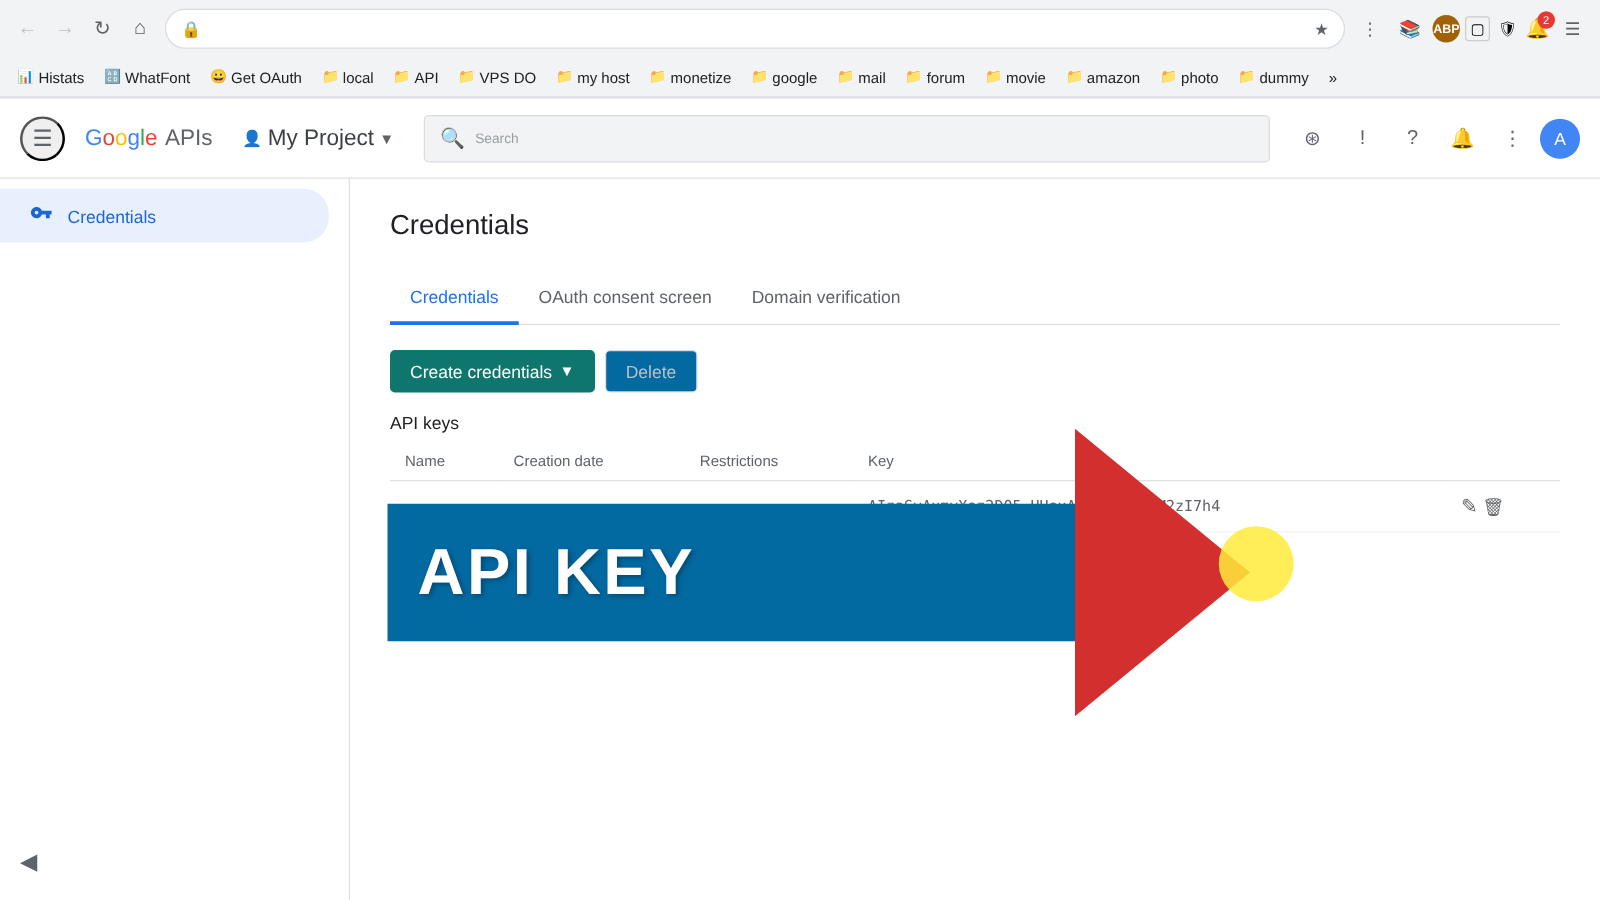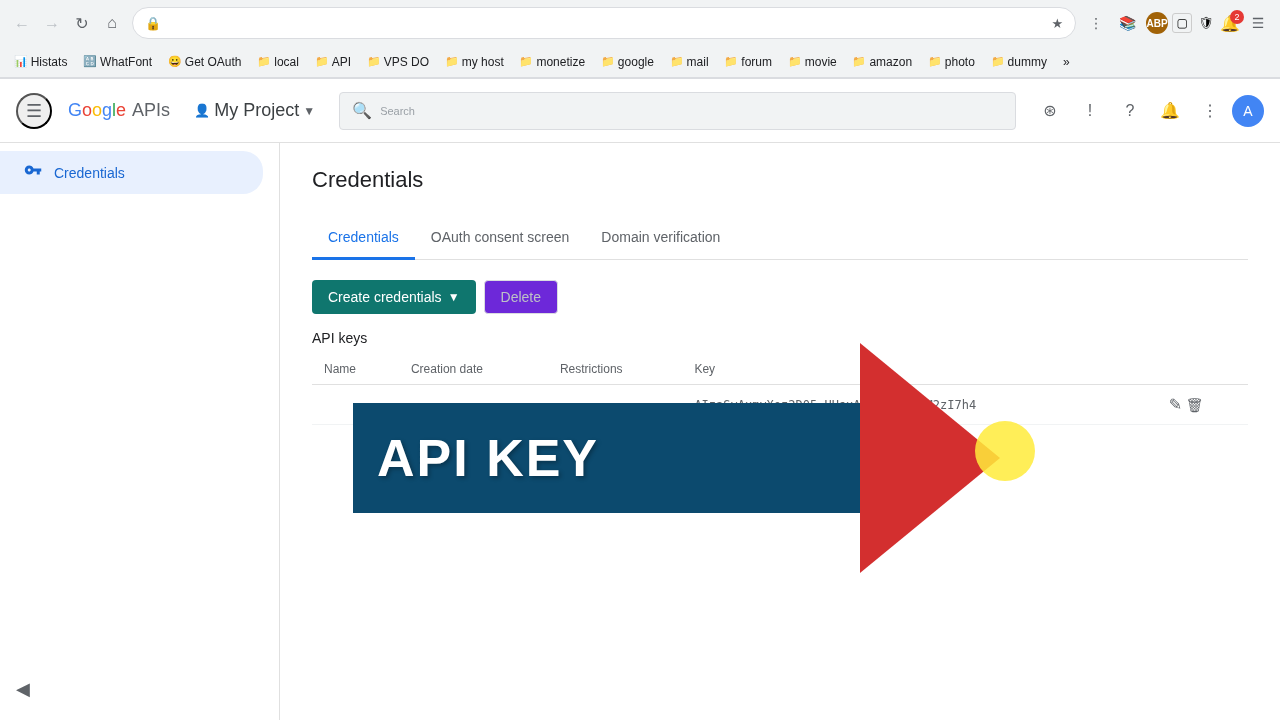--- a/index.html
+++ b/index.html
@@ -50,21 +50,21 @@
     .page-title { font-size: 22px; font-weight: 400; color: #202124; margin-bottom: 24px; }
 
     
     .tabs { display: flex; border-bottom: 1px solid #e0e0e0; margin-bottom: 20px; }
     .tab { padding: 12px 16px; cursor: pointer; font-size: 14px; color: #5f6368; border-bottom: 3px solid transparent; margin-bottom: -1px; }
     .tab.active { color: #1a73e8; border-bottom-color: #1a73e8; }
 
     
     .toolbar { display: flex; gap: 8px; margin-bottom: 16px; }
     .btn-primary { background: #0f766e; color: #fff; border: none; padding: 8px 16px; border-radius: 4px; cursor: pointer; font-size: 14px; display: flex; align-items: center; gap: 6px; }
-    .btn-secondary { background: #6d28d9; color: #5f6368; border: 1px solid #dadce0; padding: 8px 16px; border-radius: 4px; cursor: pointer; font-size: 14px; }
+    .btn-secondary { background: #0369a1; color: #5f6368; border: 1px solid #dadce0; padding: 8px 16px; border-radius: 4px; cursor: pointer; font-size: 14px; }
     .btn-secondary:disabled { color: #bdc1c6; cursor: default; }
 
     
     .description { font-size: 13px; color: #5f6368; margin-bottom: 20px; }
     .description a { color: #1a73e8; text-decoration: none; }
 
     
     .api-keys-section { margin-top: 8px; }
     .section-title { font-size: 14px; font-weight: 500; color: #202124; margin-bottom: 8px; }
     .table { width: 100%; border-collapse: collapse; }
@@ -272,21 +272,21 @@
                 <button class="delete-btn">🗑</button>
               </td>
             </tr>
           </tbody>
         </table>
       </div>
 
       <div class="annotation-overlay">
         <div style="position:relative; width:730px; height:240px;">
 
-          <div style="position:absolute; top:60px; left:30px; width:580px; height:110px; background:#0c4a6e; display:flex; align-items:center;margin-left:43px;">
+          <div style="position:absolute; top:60px; left:30px; width:580px; height:110px; background:#0369a1; display:flex; align-items:center;">
             <span style="color:#fff; font-size:52px; font-weight:900; padding-left:24px; letter-spacing:2px; text-shadow: 2px 2px 4px rgba(0,0,0,0.3);">API KEY</span>
           </div>
 
           <div style="position:absolute; top:0px; left:580px; width:0; height:0; border-top:115px solid transparent; border-bottom:115px solid transparent; border-left:140px solid #d32f2f;"></div>
         </div>
       </div>
 
       <div class="yellow-circle"></div>
     </div>
   </div>

